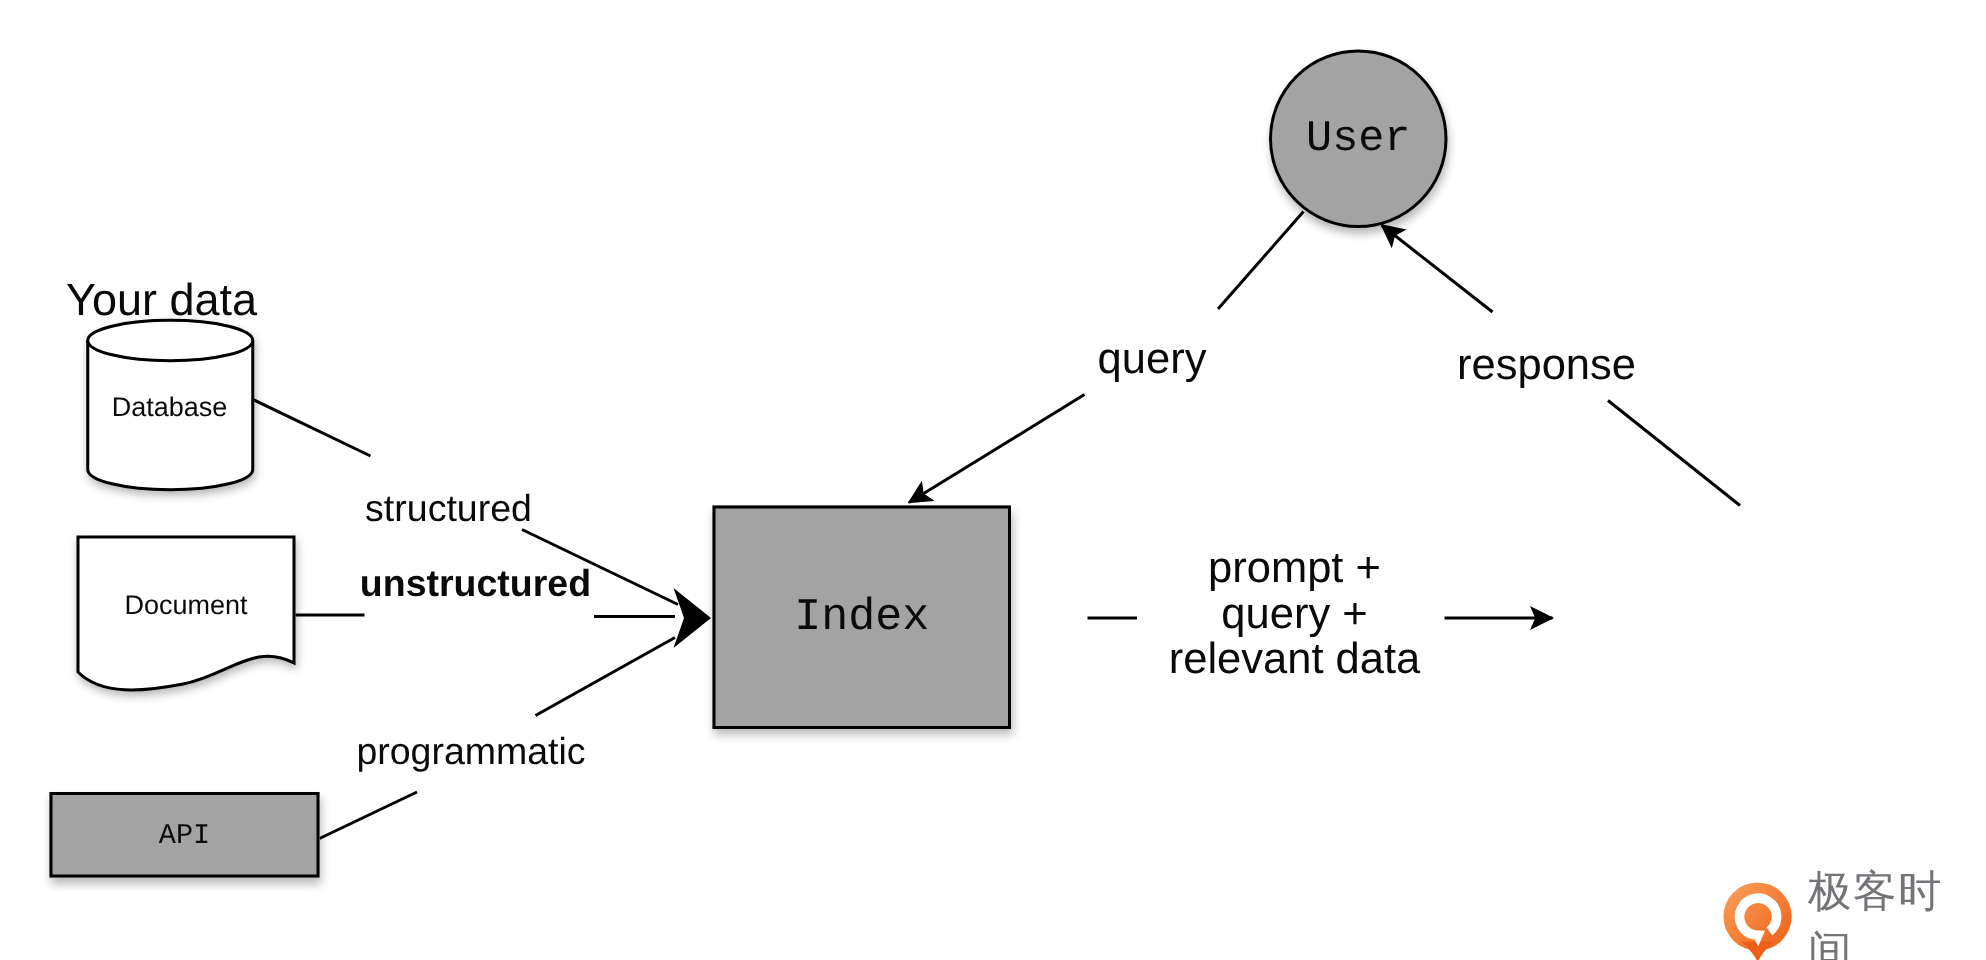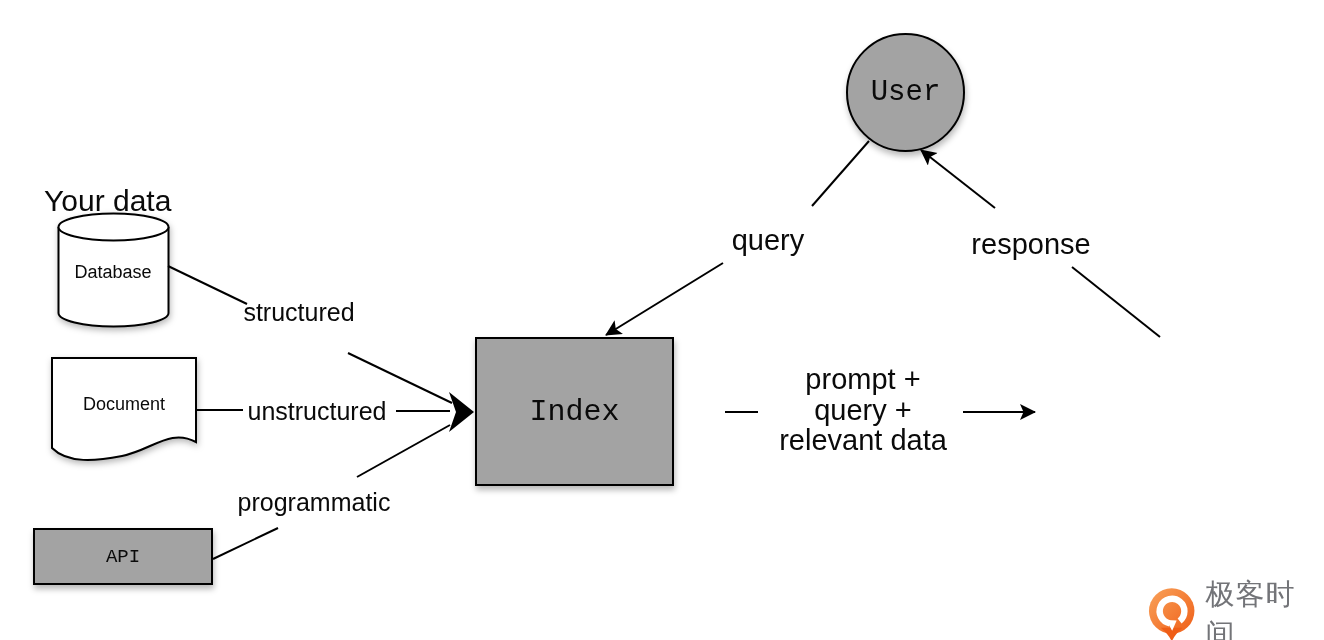--- a/index.html
+++ b/index.html
@@ -19,22 +19,22 @@
   #api-box{left:33px;top:528px;width:180px;height:57px;font-size:19px;}
   #user-circle{
     left:846px;top:33px;width:119px;height:119px;border-radius:50%;
     font-size:29px;
   }
   .diagram-label{position:absolute;white-space:nowrap;margin-top:38px;}
   #your-data-label{left:44px;top:146px;font-size:30px;}
   .edge-label{position:absolute;transform:translate(-50%,-50%);white-space:nowrap;}
   .edge-label.small{font-size:25px;}
   .edge-label.big{font-size:29px;}
-  #label-structured{left:299px;top:312px;}
-  #label-unstructured{left:317px;top:411px;}
+  #label-structured{left:299px;top:340px;}
+  #label-unstructured{left:317px;top:390px;font-weight:bold;}
   #label-programmatic{left:314px;top:502px;}
   #label-query{left:768px;top:240px;}
   #label-response{left:1031px;top:244px;}
   #label-prompt{left:863px;top:410px;text-align:center;line-height:1.06;}
   #label-prompt span{display:block;}
   .node-label{position:absolute;transform:translate(-50%,-50%);font-size:18px;white-space:nowrap;}
   #database-label{left:113px;top:272px;}
   #document-label{left:124px;top:404px;}
   .logo{
     position:absolute;left:1146px;top:575px;display:flex;align-items:center;gap:8px;

